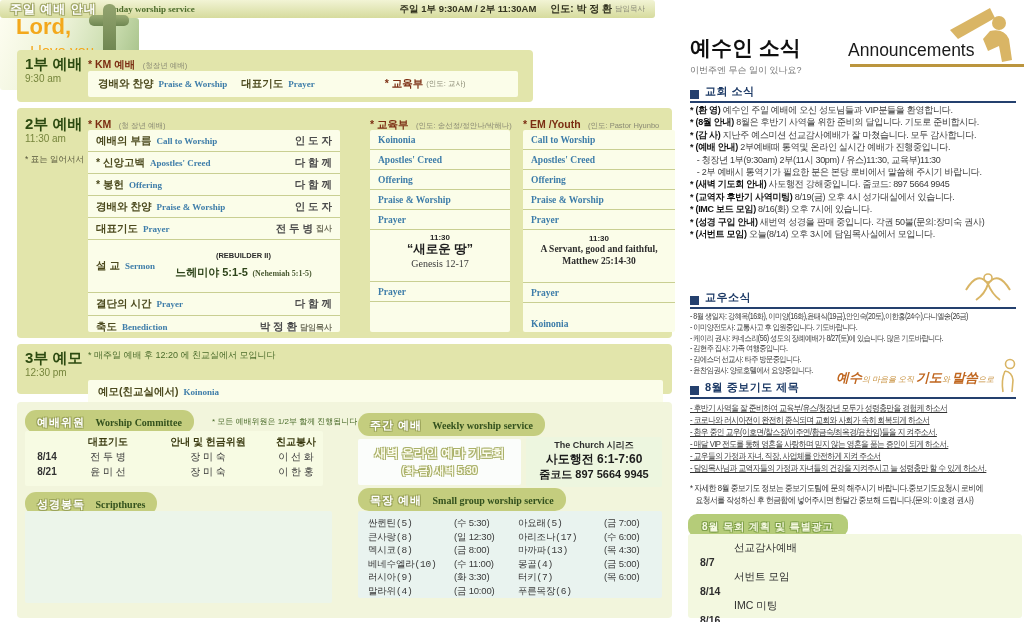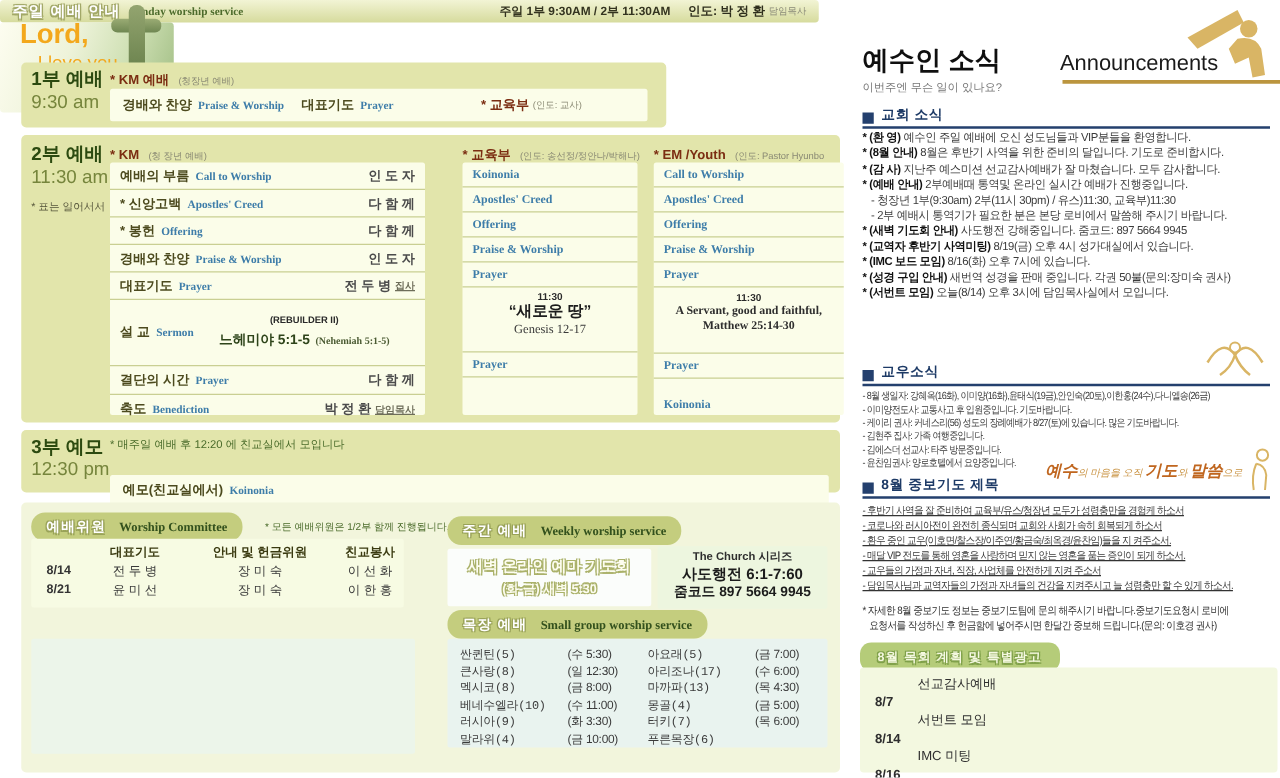--- a/index.html
+++ b/index.html
@@ -5,28 +5,28 @@
   html,body{margin:0;padding:0;}
   body{width:1024px;height:622px;background:#ffffff;position:relative;overflow:hidden;
        font-family:"Liberation Sans",sans-serif;color:#333;}
   .abs{position:absolute;}
 
   
   #left-page{left:0;top:0;width:676px;height:622px;}
   .band{position:absolute;background:#e2e5ab;border-radius:4px;}
   .innerbox{position:absolute;background:#fbfde9;border-radius:2px;}
   .svc-name{font-size:15px;font-weight:bold;color:#2c4a10;line-height:1.1;}
-  .svc-time{font-size:15px;color:#76853c;}
+  .svc-time{font-size:10px;color:#76853c;}
   .svc-note{font-size:8.5px;color:#55553a;}
   .maroon{color:#7b2d12;font-weight:bold;font-size:10.5px;}
   .hdr-note{font-size:7.5px;color:#8a8a74;margin-left:3px;font-weight:normal;}
   .kr{font-weight:bold;color:#4c4a1e;font-size:10.5px;white-space:nowrap;}
   .en{font-family:"Liberation Serif",serif;color:#3e7da9;font-weight:bold;font-size:9px;margin-left:5px;white-space:nowrap;}
   .who{margin-left:auto;color:#4b4b4b;font-size:10.5px;font-weight:bold;white-space:nowrap;}
-  .who-sm{font-size:8px;color:#6e6e5a;margin-left:3px;font-weight:bold;text-decoration:underline;}
+  .who-sm{font-size:8px;color:#6e6e5a;margin-left:3px;font-weight:bold;}
   .krow{height:21px;display:flex;align-items:center;border-bottom:1px solid #c9cf92;padding:0 8px;}
   .srow{height:19px;display:flex;align-items:center;border-bottom:1px solid #c9cf92;padding:0 8px;}
   .lastblock{padding:10px 8px 0 8px;}
   
   #top-bar{left:17px;top:28px;width:655px;height:18px;border-radius:3px;
     background:linear-gradient(#f2f4d5,#d6db9d);display:flex;align-items:center;padding:0 10px;box-sizing:border-box;z-index:1;}
   .outline-kr{font-weight:bold;color:#ffffff;font-size:12px;letter-spacing:1px;
     text-shadow:1px 1px 0 #a2a868,-1px -1px 0 #a2a868,1px -1px 0 #a2a868,-1px 1px 0 #a2a868,0 0 2px #a2a868;}
   .bar-en{font-family:"Liberation Serif",serif;font-size:9px;font-weight:bold;color:#4c6b2b;margin-left:7px;}
   .bar-sched{margin-left:auto;font-size:9.5px;font-weight:bold;color:#33331f;}
@@ -280,20 +280,24 @@
       <span class="cm-c3">이 선 화</span>
     </div>
     <div class="cm-row">
       <span class="cm-d">8/21</span>
       <span class="cm-c1">윤 미 선</span>
       <span class="cm-c2">장 미 숙</span>
       <span class="cm-c3">이 한 홍</span>
     </div>
   </div>
 
+  <div class="pill" style="left:25px;top:492px;">
+    <span class="pill-kr">성경봉독</span>
+    <span class="pill-en">Scripthures</span>
+  </div>
   <div class="abs" style="left:25px;top:511px;width:307px;height:92px;background:#ecf5ea;border-radius:2px;"></div>
 
   <div class="pill" style="left:358px;top:413px;">
     <span class="pill-kr">주간 예배</span>
     <span class="pill-en">Weekly worship service</span>
   </div>
   <div class="abs" style="left:358px;top:439px;width:163px;height:46px;background:#fbfdfb;border-radius:2px;text-align:center;padding-top:6px;box-sizing:border-box;">
     <div class="outline-olive" style="font-size:12px;">새벽 온라인 예마 기도회</div>
     <div class="outline-olive" style="font-size:10px;margin-top:2px;">(화-금) 새벽 5:30</div>
   </div>

